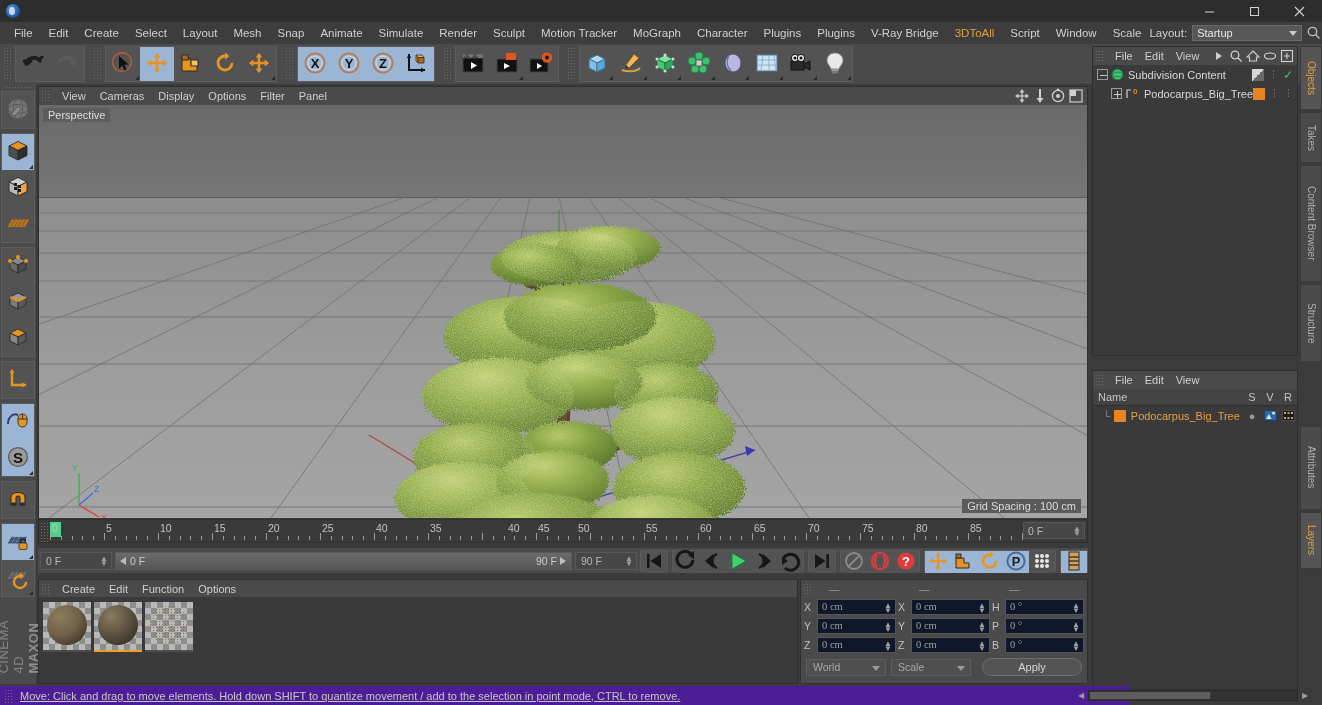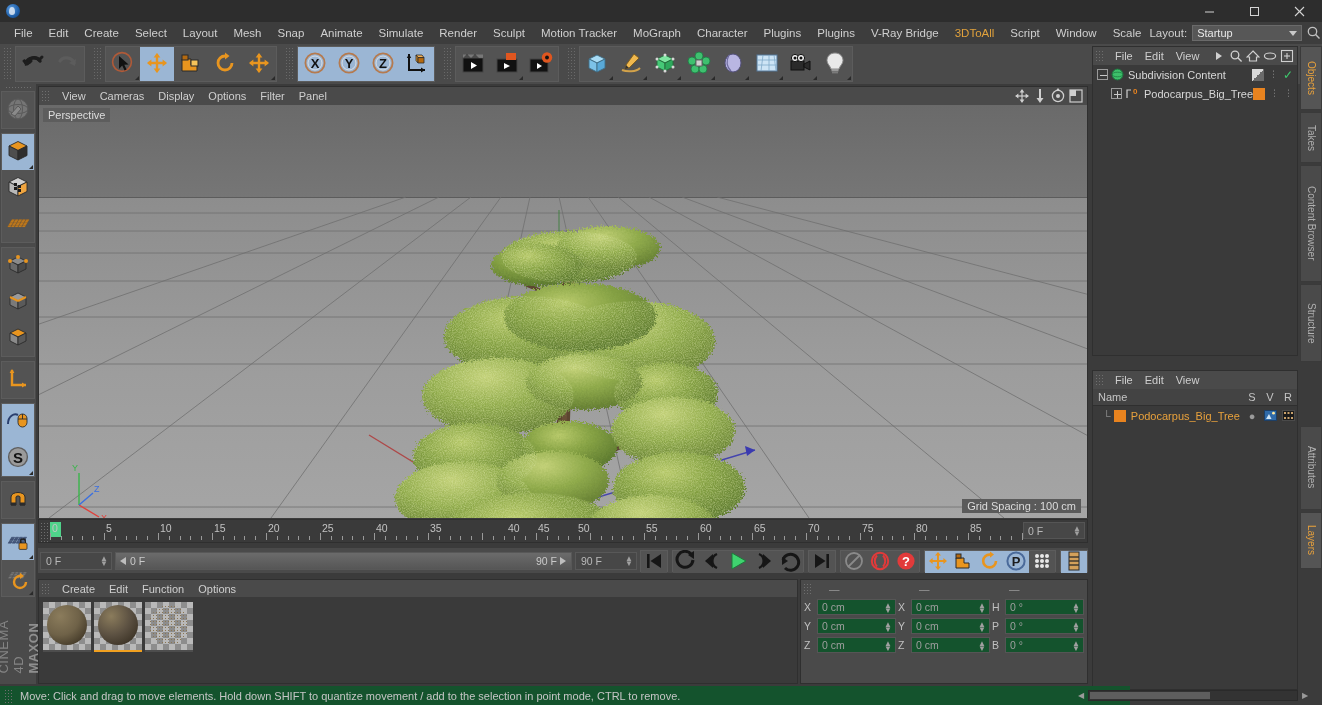--- a/index.html
+++ b/index.html
@@ -195,23 +195,23 @@
   
   .coords {
     position:absolute; left:800px; top:579px; width:288px; height:105px;
     background:#4a4a4a; border:1px solid #2f2f2f;
   }
   .co-head { height:17px; display:flex; align-items:center; padding-left:2px; font-size:10.5px; color:#9a9a9a;}
   .co-head .dash { width:90px; text-align:left; padding-left:14px; }
   .co-row { display:flex; align-items:center; height:19px; padding:0 3px; gap:2px; }
   .co-lbl { width:11px; font-size:10.5px; color:#c0c0c0; text-align:left; }
   .co-inp {
-    flex:1; height:16px; background:#14532d; border:1px solid #555;
+    flex:1; height:16px; background:#0f172a; border:1px solid #555;
     display:flex; align-items:center; padding-left:4px; font-size:10.5px;
-    color:#9f9f9f; position:relative;
+    color:#9f9f9f; position:relative;font-family:Liberation Serif, serif;
   }
   .co-foot { display:flex; align-items:center; gap:5px; padding:4px 5px 0 5px; }
   .co-sel {
     width:80px; height:17px; background:#4f4f4f; border:1px solid #5d5d5d;
     display:flex; align-items:center; padding-left:6px; font-size:10.5px; color:#a8a8a8;
     position:relative;
   }
   .co-sel .caret{ position:absolute; right:5px; top:6px;
     border-left:4px solid transparent; border-right:4px solid transparent;
     border-top:5px solid #9a9a9a; }
@@ -260,21 +260,21 @@
     width:22px; background:#4a4a4a; border:1px solid #3a3a3a;
     writing-mode:vertical-rl; text-orientation:mixed;
     display:flex; align-items:center; justify-content:center;
     font-size:10px; color:#b0b0b0; padding:5px 0; margin-bottom:2px;
   }
   .stab.act { color:#e8a13c; background:#555; }
 
   
   .statusbar {
     position:absolute; left:0; top:686px; width:1130px; height:19px;
-    background:#14532d; display:flex; align-items:center;
+    background:#4c1d95; display:flex; align-items:center;text-decoration:underline;
   }
   .sb-grip { width:10px; height:14px; margin:0 6px 0 4px;
              background-image: radial-gradient(#6f6f6f 1px, transparent 1px);
              background-size:3px 3px;}
   .sb-text { font-size:11px; color:#c6c6c6; }
   .hscroll {
     position:absolute; right:24px; top:690px; width:210px; height:11px;
     background:#333; border:1px solid #2a2a2a;
   }
   .hscroll .thumb { position:absolute; left:1px; top:1px; width:120px; height:7px; background:#5e5e5e; }
@@ -1311,20 +1311,31 @@
             <span>0 cm</span>
             <span class="spin">▲<br>▼</span>
           </div>
           <span class="co-lbl">B</span>
           <div class="co-inp">
             <span>0 °</span>
             <span class="spin">▲<br>▼</span>
           </div>
         </div>
       </div>
+    <div class="co-foot">
+      <div class="co-sel">
+        <span>World</span>
+        <span class="caret"></span>
+      </div>
+      <div class="co-sel">
+        <span>Scale</span>
+        <span class="caret"></span>
+      </div>
+      <div class="co-apply">Apply</div>
+    </div>
   </div>
 
   <div class="objmgr">
     <div class="om-menu" id="ommenu">
       <div class="vp-grip"></div>
     <div class="om-menu-item">File</div>
         <div class="om-menu-item">Edit</div>
         <div class="om-menu-item">View</div>
         <div class="om-icons">
           <span style="display: flex;">

